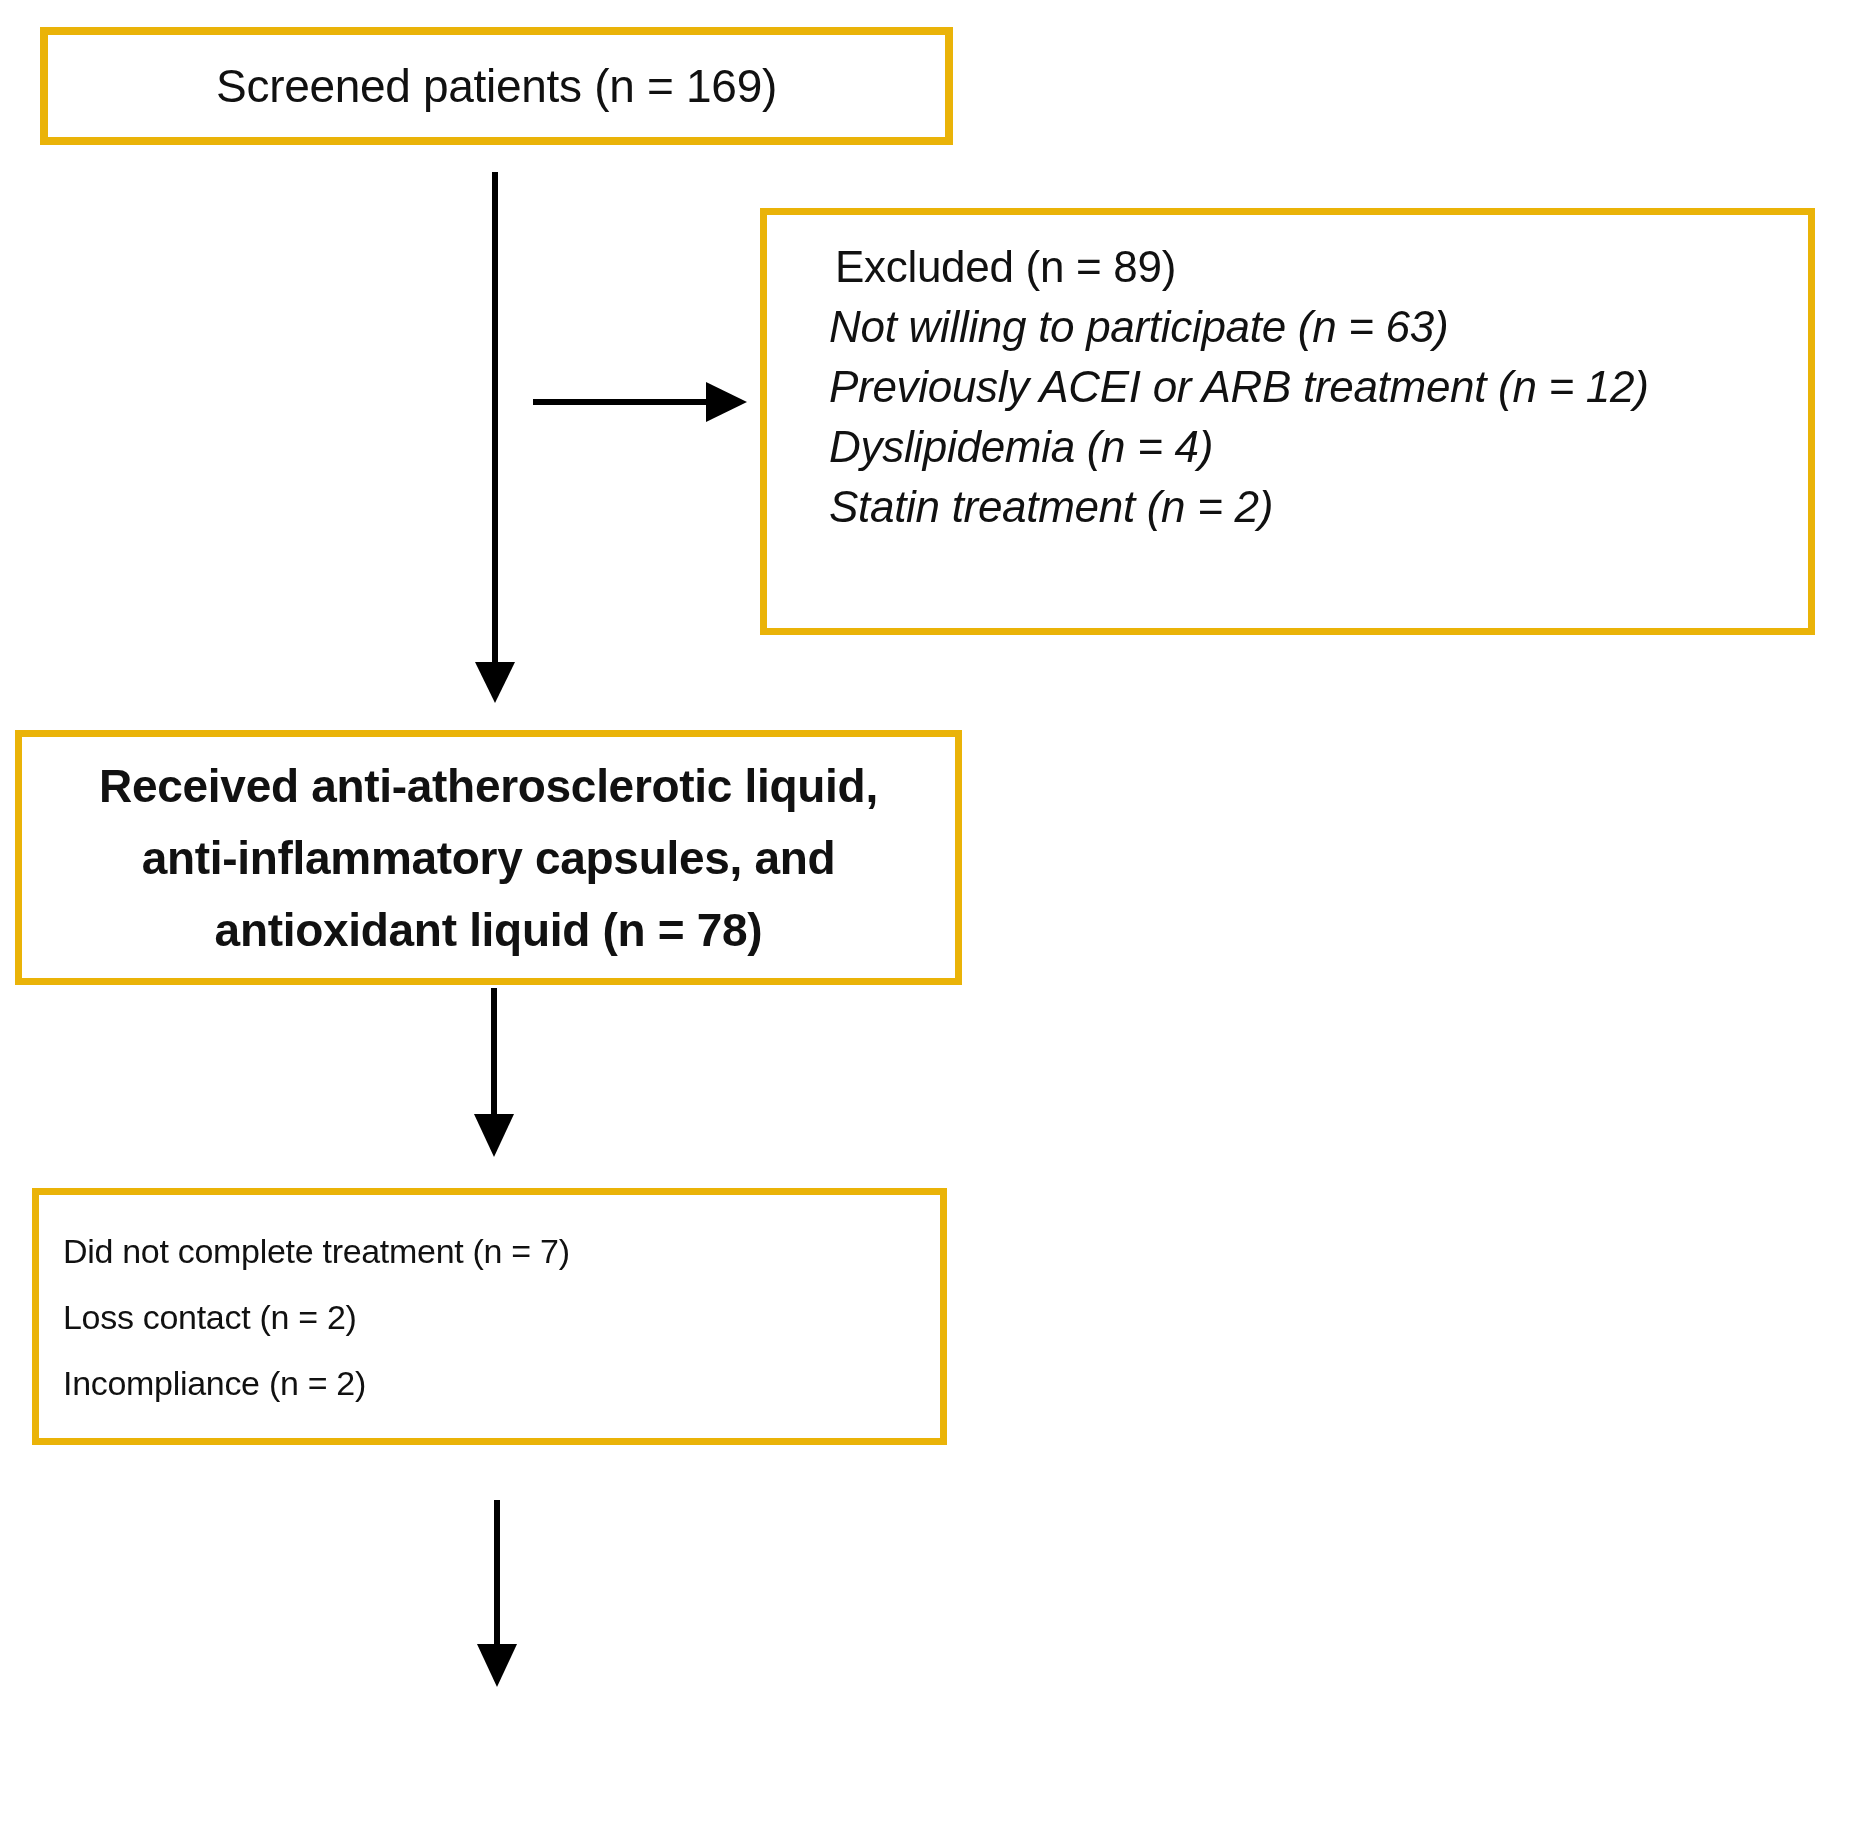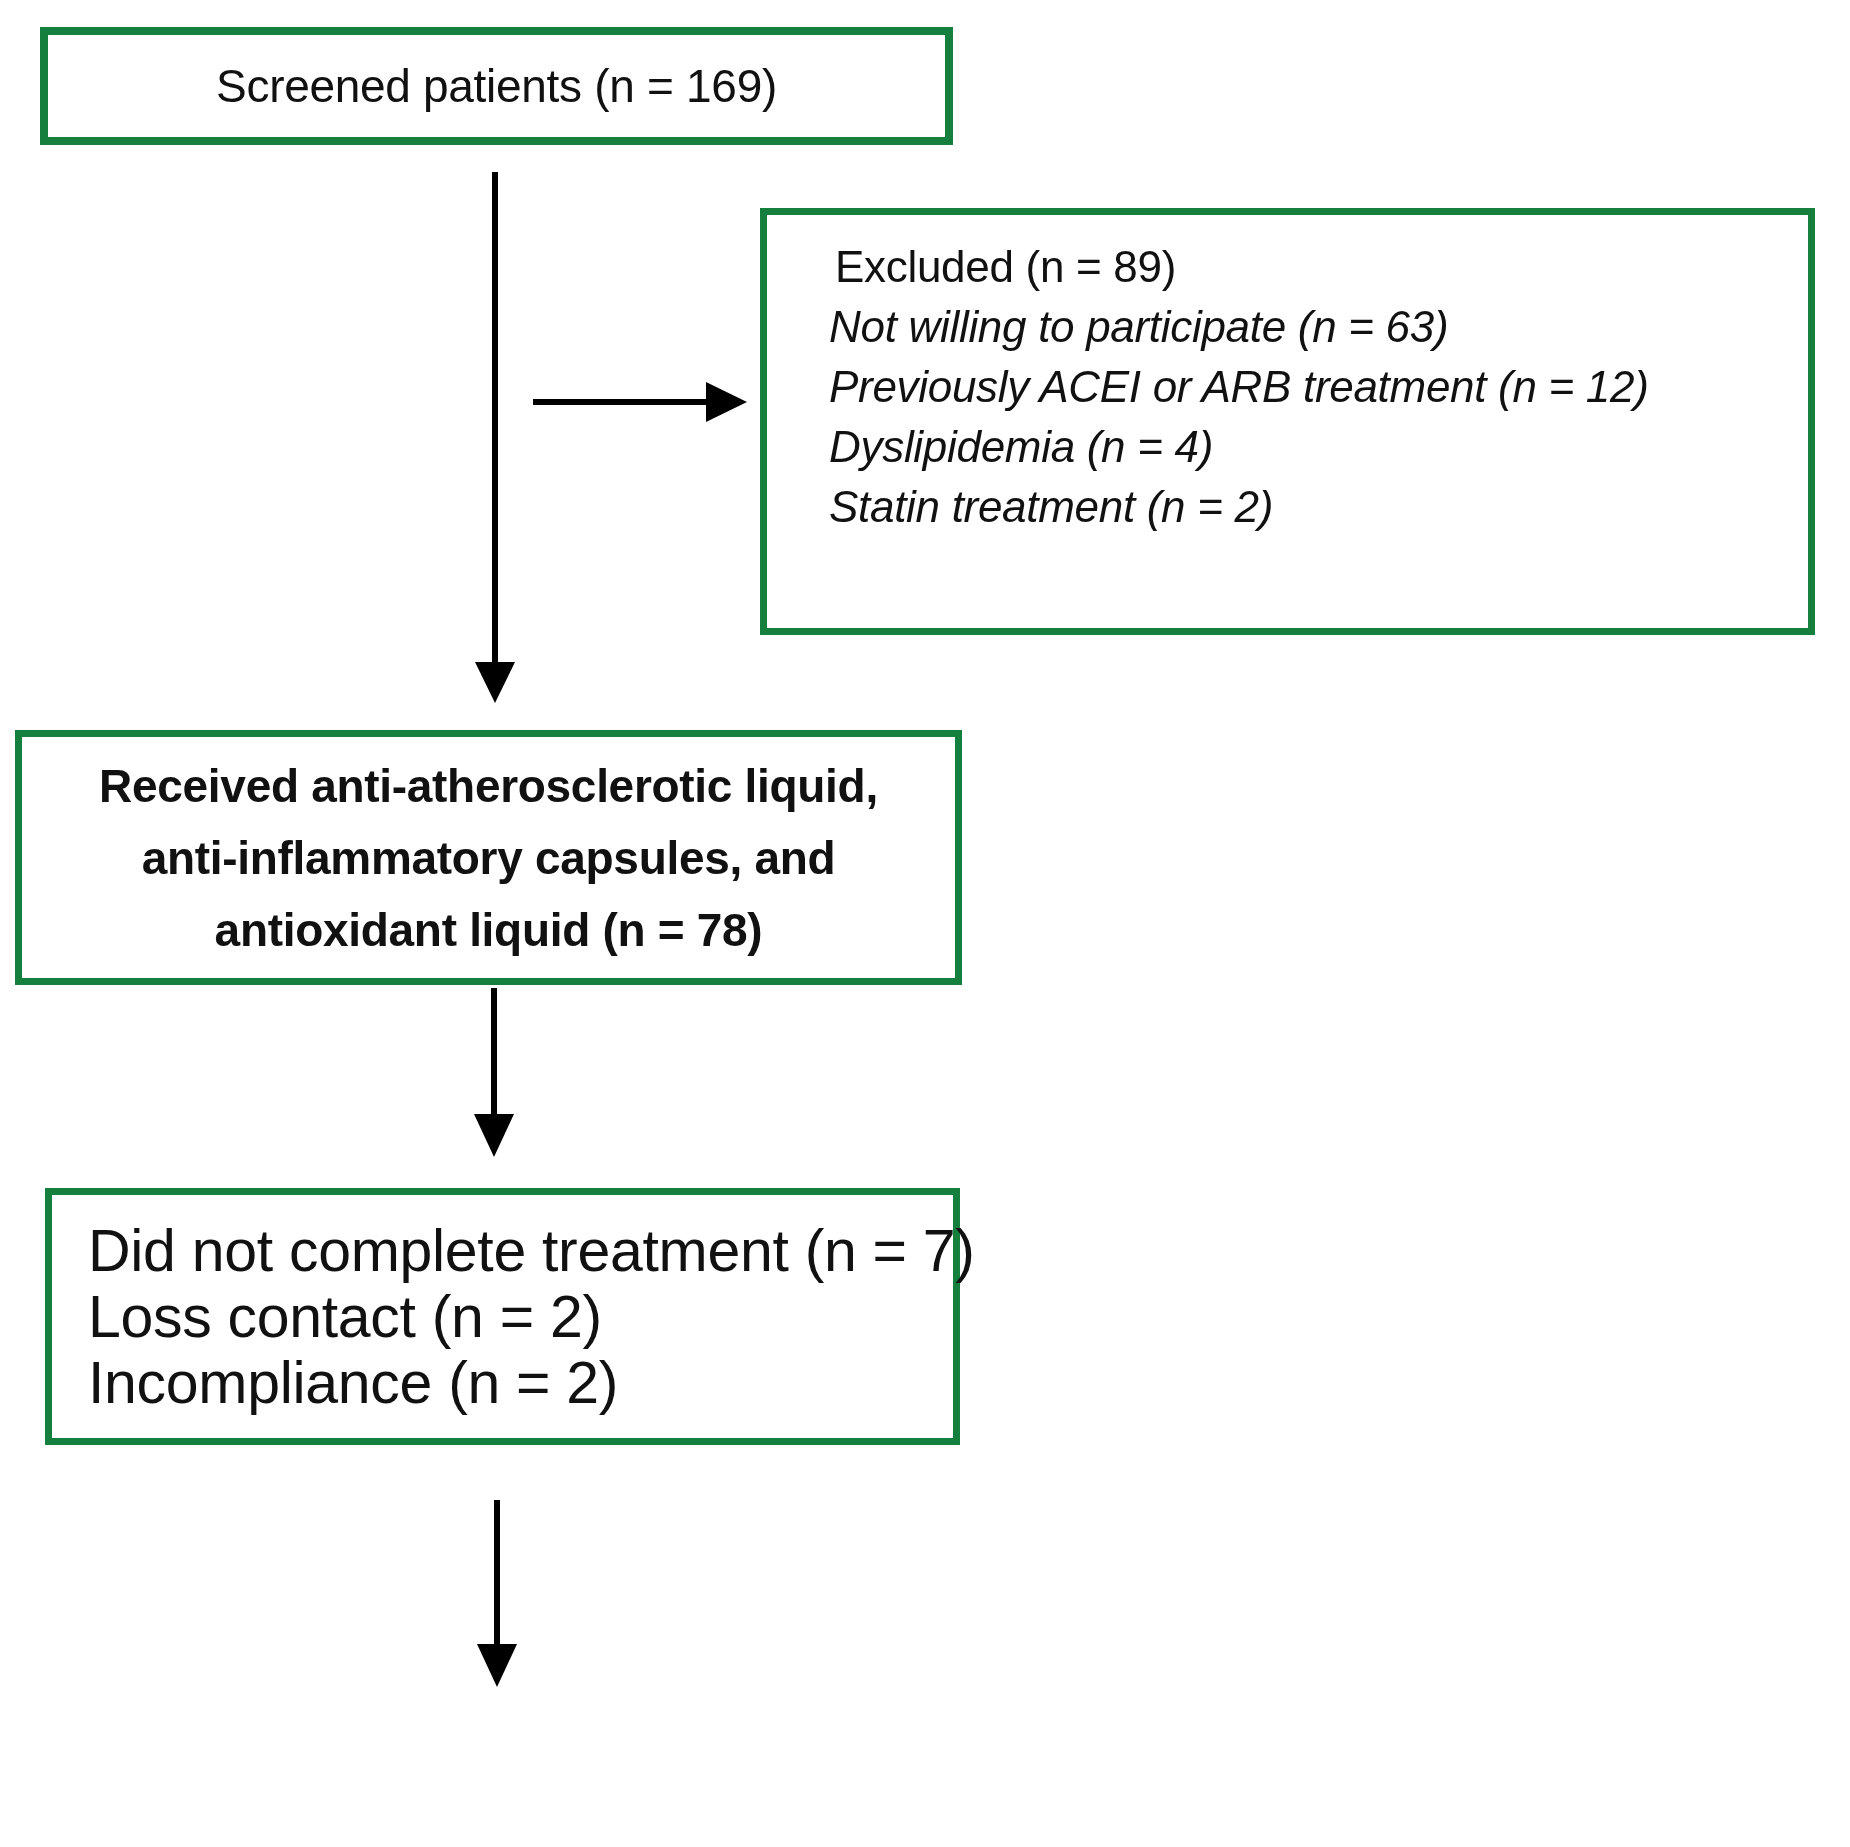--- a/index.html
+++ b/index.html
@@ -13,21 +13,21 @@
     height: 1847px;
     background: #ffffff;
     font-family: "Liberation Sans", "DejaVu Sans", sans-serif;
     color: #111111;
     filter: blur(0.4px);
     overflow: hidden;
   }
   .box {
     position: absolute;
     box-sizing: border-box;
-    border: 7px solid #15803d;
+    border: 7px solid #eab308;
     background: #ffffff;
     display: flex;
     flex-direction: column;
     justify-content: center;
     letter-spacing: -0.3px;
   }
   .box.centered { align-items: center; text-align: center; }
   .line { white-space: nowrap; }
 
   
@@ -57,23 +57,23 @@
 
   
   #box-received {
     left: 15px; top: 730px; width: 947px; height: 255px;
     font-size: 46px;
   }
   #box-received .line { line-height: 72px; font-weight: bold; }
 
   
   #box-dropout {
-    left: 45px; top: 1188px; width: 915px; height: 257px;
-    padding-left: 36px;
-    font-size: 59px;
+    left: 32px; top: 1188px; width: 915px; height: 257px;
+    padding-left: 24px;
+    font-size: 34px;
   }
   #box-dropout .line { line-height: 66px; }
 
   
   #box-completed {
     left: 30px; top: 1695px; width: 937px; height: 118px;
     border-width: 8px;
     font-size: 46px;
   }
 

